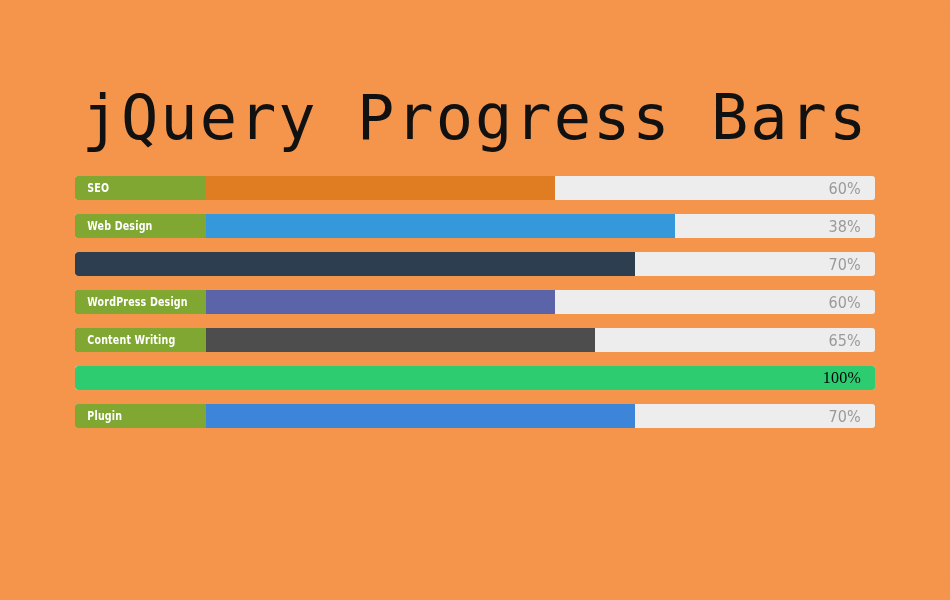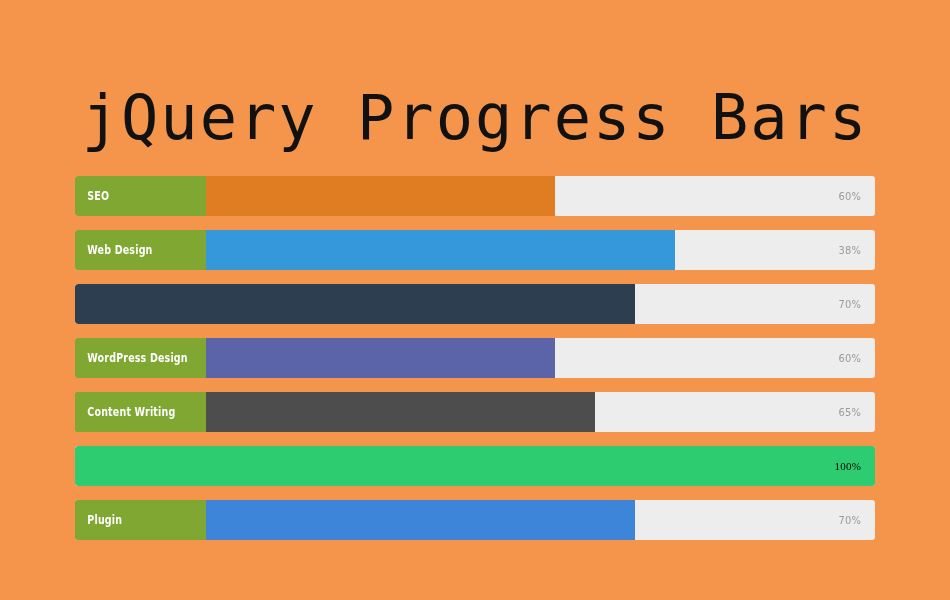--- a/index.html
+++ b/index.html
@@ -36,21 +36,21 @@
     white-space: nowrap;
   }
   .bars {
     position: absolute;
     left: 75px;
     top: 176px;
     width: 800px;
   }
   .bar-row {
     position: relative;
-    height: 40px;
+    height: 24px;
     margin-bottom: 14px;
     background: #ededed;
     border-radius: 3px;
     overflow: hidden;
   }
   .bar-row:last-child {
     margin-bottom: 15px;
   }
   .bar-fill {
     position: absolute;
@@ -83,21 +83,21 @@
     transform-origin: left center;
   }
   .bar-pct {
     position: absolute;
     right: 14px;
     top: 0;
     bottom: 0;
     display: flex;
     align-items: center;
     font-family: "DejaVu Sans Condensed", "Liberation Sans Narrow", "Liberation Sans", sans-serif;
-    font-size: 11px;
+    font-size: 16px;
     color: #9a9a9a;
     letter-spacing: 0.2px;
     z-index: 4;
     white-space: nowrap;
   }
   .bar-pct.on-fill {
     color: #000000;
     font-family: Liberation Serif, serif;
   }
 </style>

